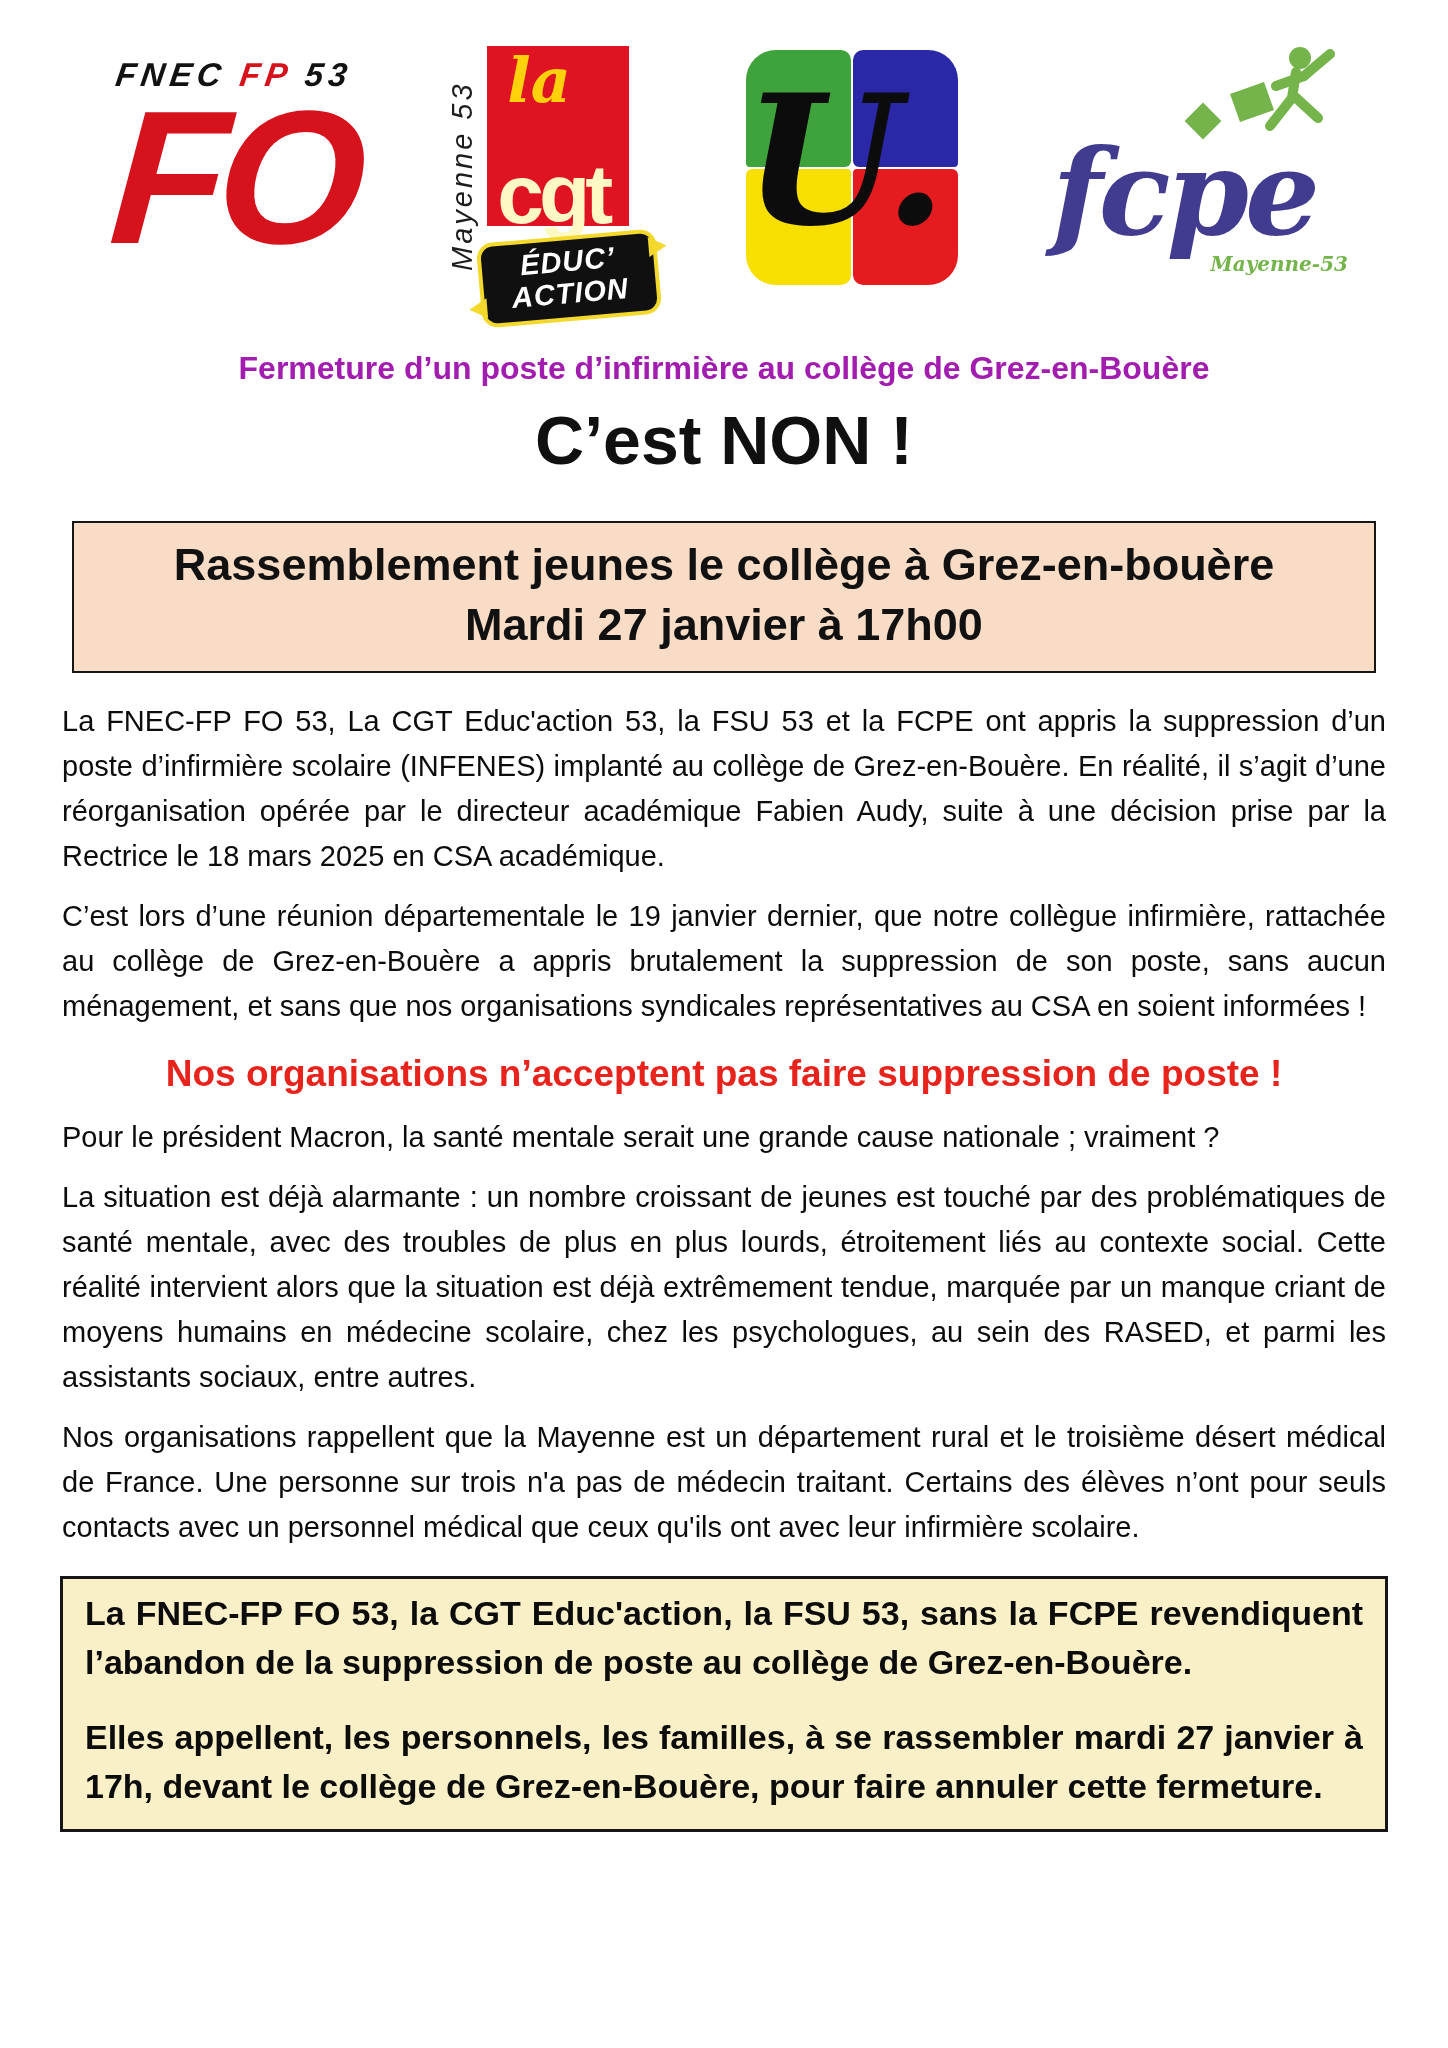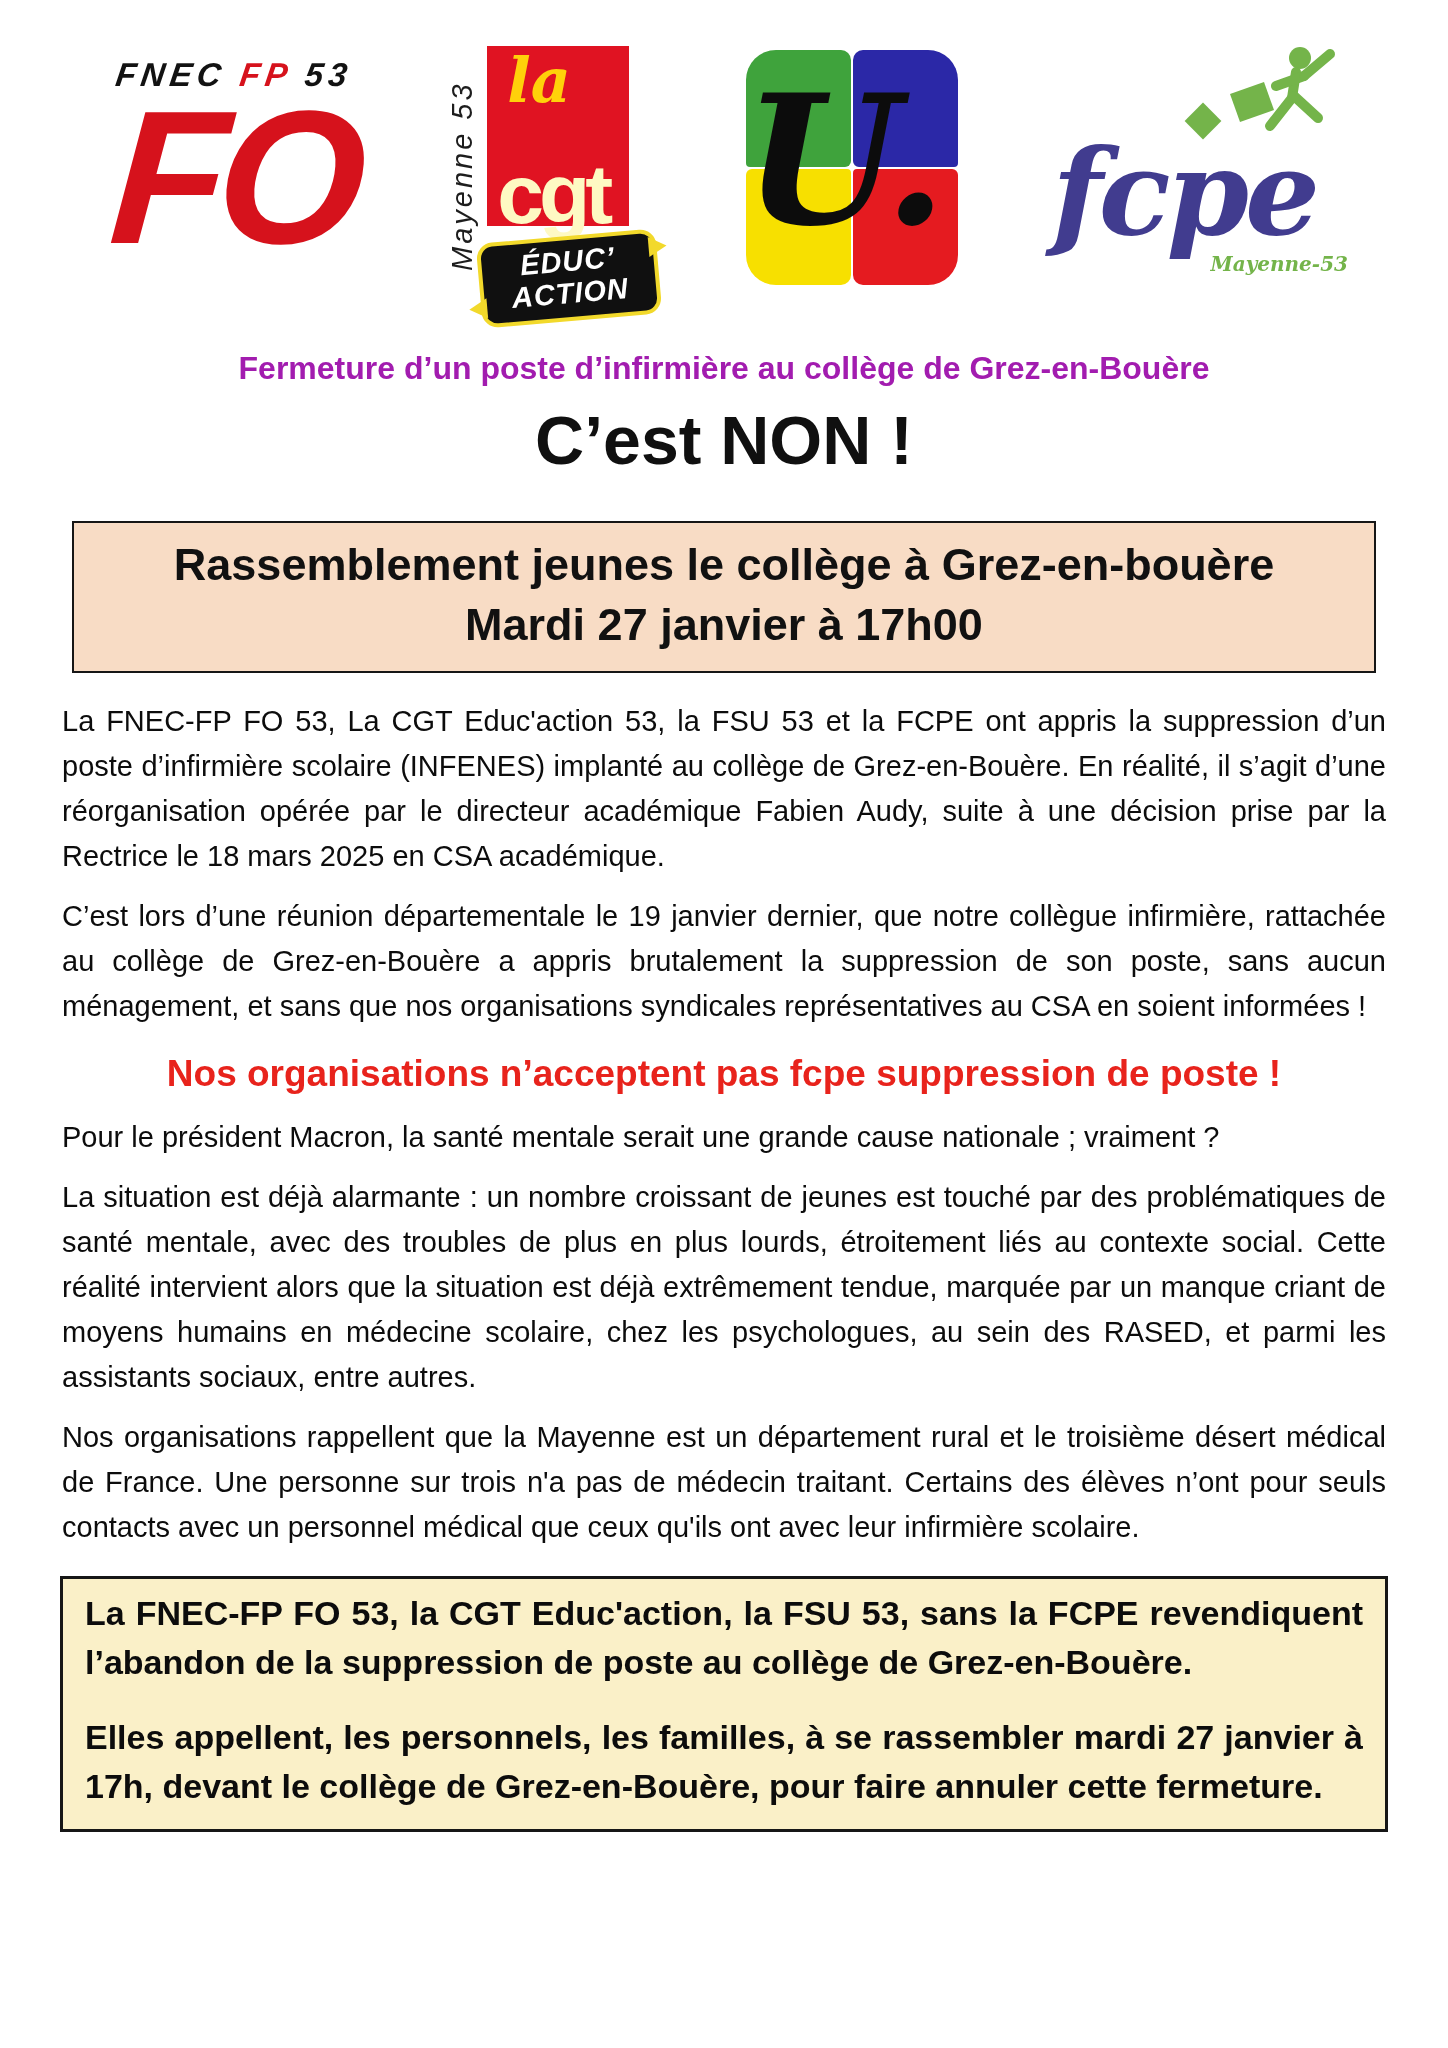--- a/index.html
+++ b/index.html
@@ -154,21 +154,21 @@
   <h1 class="main-title">C’est NON !</h1>
 
   <div class="banner">
     <div class="banner-line">Rassemblement jeunes le collège à Grez-en-bouère</div>
     <div class="banner-line">Mardi 27 janvier à 17h00</div>
   </div>
 
   <section class="content">
     <p>La FNEC-FP FO 53, La CGT Educ'action 53, la FSU 53 et la FCPE ont appris la suppression d’un poste d’infirmière scolaire (INFENES) implanté au collège de Grez-en-Bouère. En réalité, il s’agit d’une réorganisation opérée par le directeur académique Fabien Audy, suite à une décision prise par la Rectrice le 18 mars 2025 en CSA académique.</p>
     <p>C’est lors d’une réunion départementale le 19 janvier dernier, que notre collègue infirmière, rattachée au collège de Grez-en-Bouère a appris brutalement la suppression de son poste, sans aucun ménagement, et sans que nos organisations syndicales représentatives au CSA en soient informées !</p>
-    <h3 class="red-heading">Nos organisations n’acceptent pas fcpe suppression de poste !</h3>
+    <h3 class="red-heading">Nos organisations n’acceptent pas faire suppression de poste !</h3>
     <p>Pour le président Macron, la santé mentale serait une grande cause nationale ; vraiment ?</p>
     <p>La situation est déjà alarmante : un nombre croissant de jeunes est touché par des problématiques de santé mentale, avec des troubles de plus en plus lourds, étroitement liés au contexte social. Cette réalité intervient alors que la situation est déjà extrêmement tendue, marquée par un manque criant de moyens humains en médecine scolaire, chez les psychologues, au sein des RASED, et parmi les assistants sociaux, entre autres.</p>
     <p>Nos organisations rappellent que la Mayenne est un département rural et le troisième désert médical de France. Une personne sur trois n'a pas de médecin traitant. Certains des élèves n’ont pour seuls contacts avec un personnel médical que ceux qu'ils ont avec leur infirmière scolaire.</p>
   </section>
 
   <div class="callout">
     <p class="first">La FNEC-FP FO 53, la CGT Educ'action, la FSU 53, sans la FCPE revendiquent l’abandon de la suppression de poste au collège de Grez-en-Bouère.</p>
     <p>Elles appellent, les personnels, les familles, à se rassembler mardi 27 janvier à 17h, devant le collège de Grez-en-Bouère, pour faire annuler cette fermeture.</p>
   </div>
 

